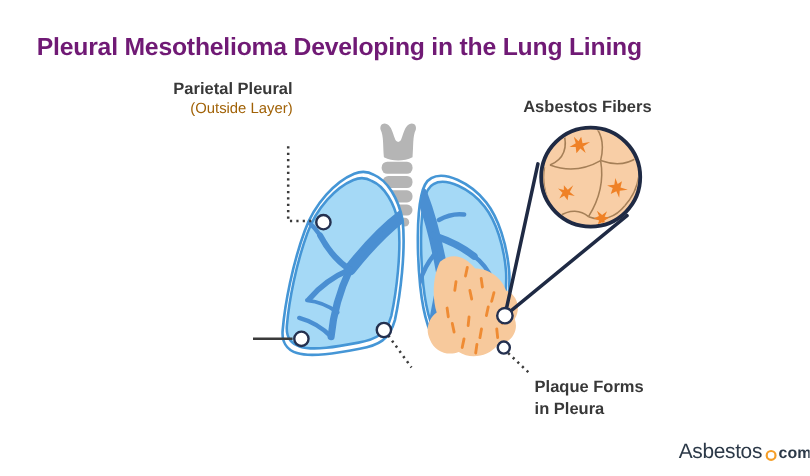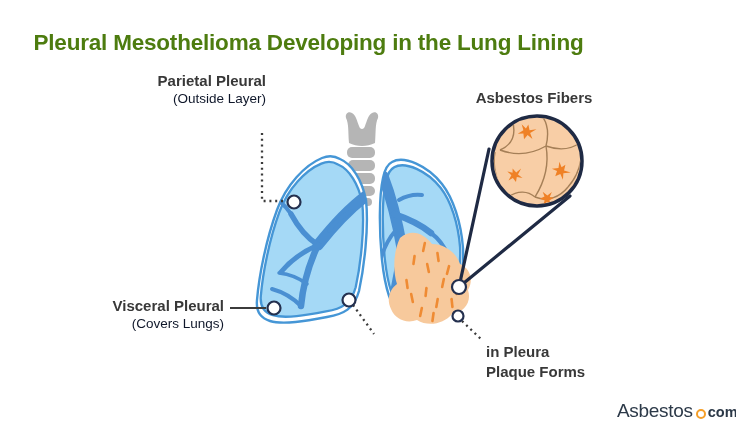--- a/index.html
+++ b/index.html
@@ -4,25 +4,25 @@
 <style>
   html,body{margin:0;padding:0;}
   body{
     width:736px;height:433px;position:relative;overflow:hidden;
     background:#ffffff;
     font-family:"Liberation Sans","DejaVu Sans",sans-serif;
   }
   .stage{position:absolute;inset:0;}
   .title{
     position:absolute;top:30px;left:0;width:617px;text-align:center;
-    font-size:22.5px;font-weight:700;color:#4d7c0f;letter-spacing:-0.2px;
+    font-size:22.5px;font-weight:700;color:#701a75;letter-spacing:-0.2px;
   }
   .callout{position:absolute;color:#383838;}
   .callout .main{font-size:15px;font-weight:700;line-height:18px;}
-  .callout .sub{font-size:13.5px;font-weight:400;line-height:17px;color:#0f172a;}
+  .callout .sub{font-size:13.5px;font-weight:400;line-height:17px;color:#a16207;}
   .co-parietal{top:72px;right:470px;text-align:right;}
   .co-fibers{top:89px;left:453px;width:162px;text-align:center;}
   .co-visceral{top:297px;right:512px;text-align:right;}
   .co-pleura-space{top:341px;left:300px;width:146px;text-align:center;}
   .co-plaque{top:342px;left:486px;text-align:left;}
   .co-plaque .main{line-height:20px;}
   .logo{
     position:absolute;top:401px;left:617px;display:flex;align-items:flex-end;
     color:#2c3948;
   }
@@ -158,29 +158,25 @@
 
   <div class="callout co-parietal">
     <div class="main">Parietal Pleural</div>
     <div class="sub">(Outside Layer)</div>
   </div>
 
   <div class="callout co-fibers">
     <div class="main">Asbestos Fibers</div>
   </div>
 
-  <div class="callout co-visceral">
-    <div class="main">Visceral Pleural</div>
-    <div class="sub">(Covers Lungs)</div>
-  </div>
 
 
   <div class="callout co-plaque">
+    <div class="main">Plaque Forms</div>
     <div class="main">in Pleura</div>
-    <div class="main">Plaque Forms</div>
   </div>
 
   <div class="logo">
     <span class="brand">Asbestos</span>
     <span class="dot"></span>
     <span class="suffix">com</span>
   </div>
 
 </div>
 

